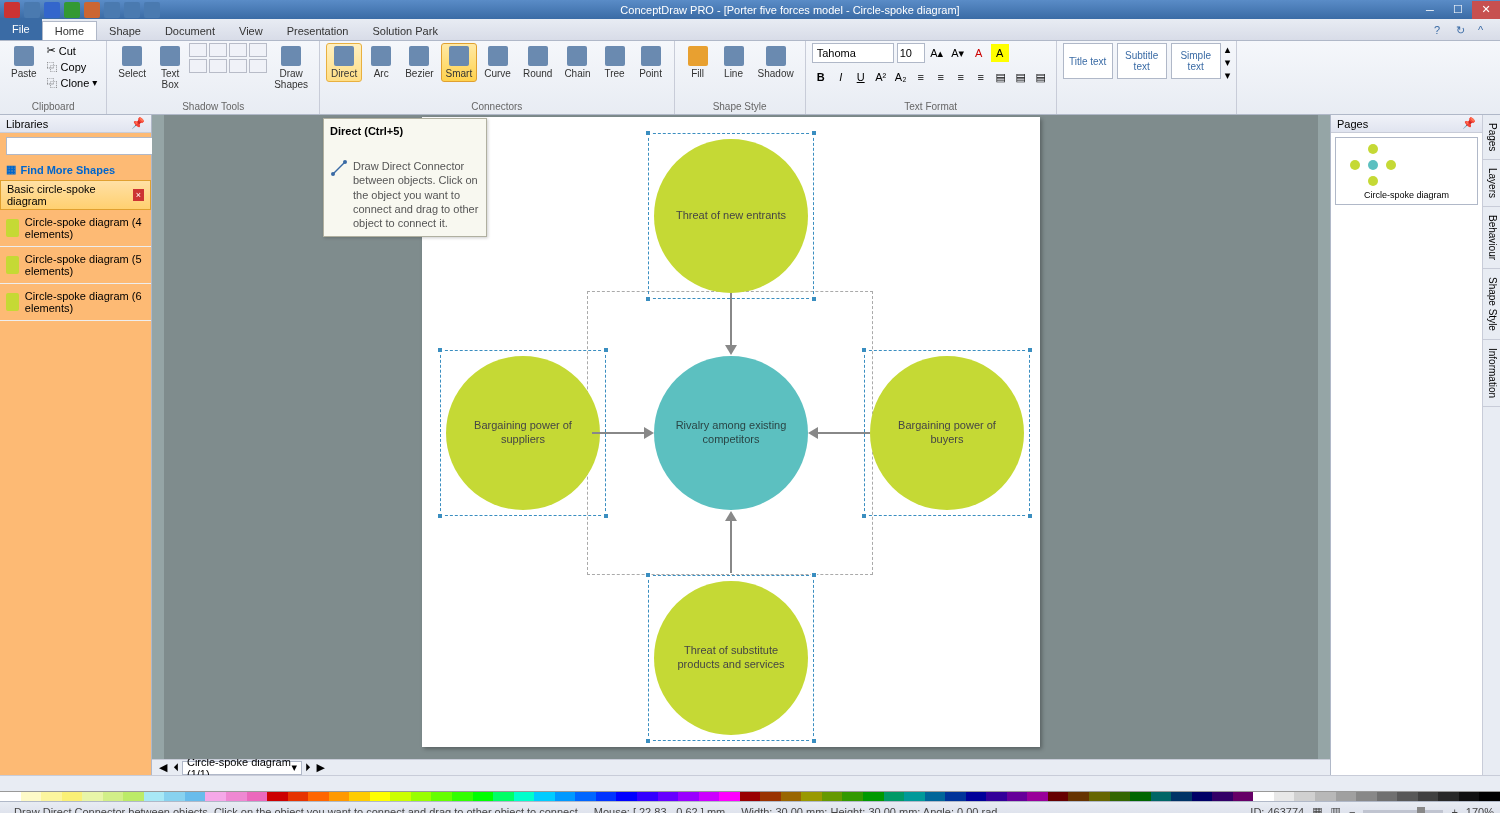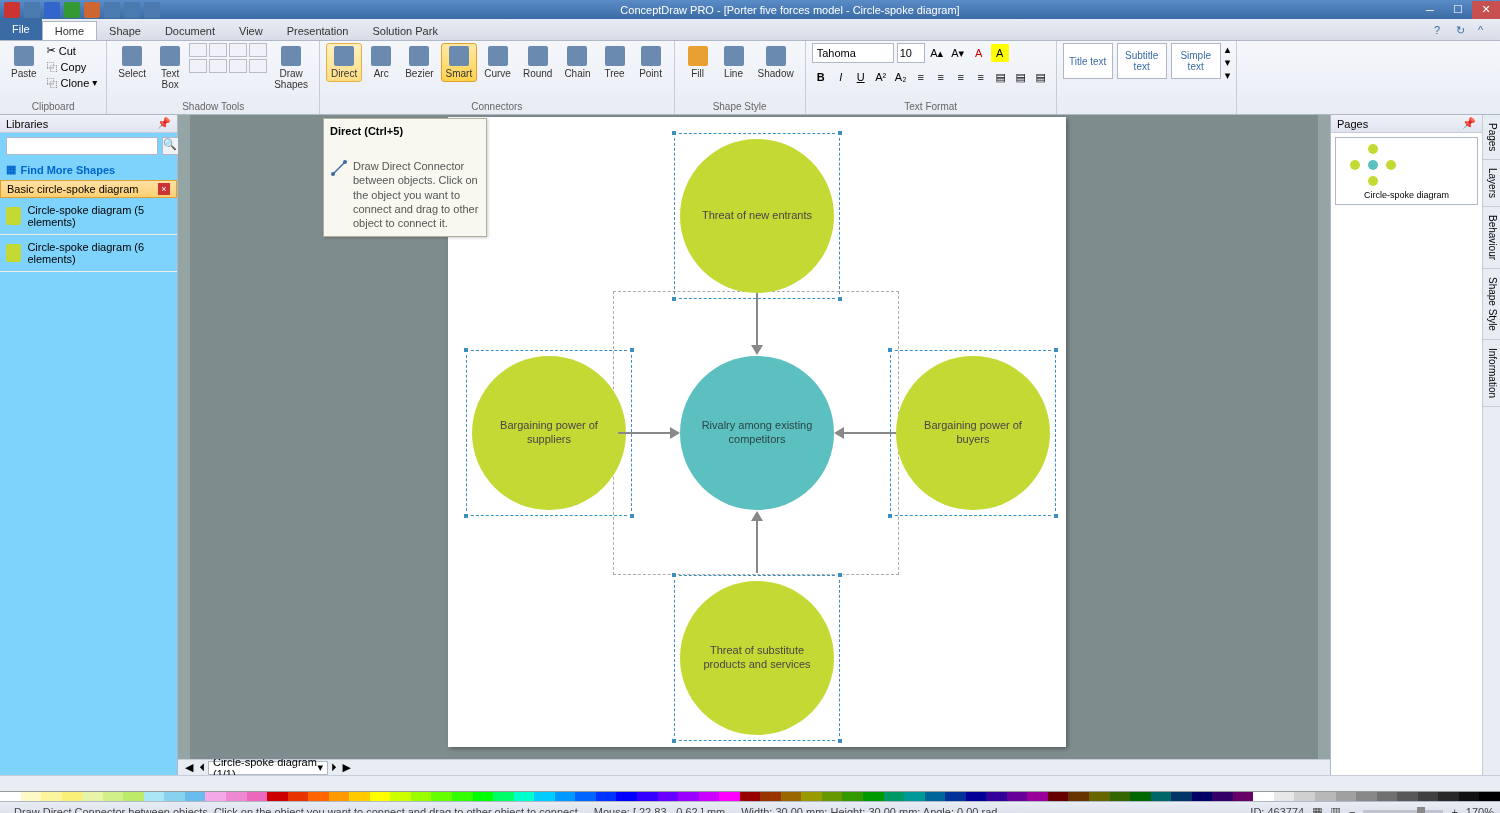--- a/index.html
+++ b/index.html
@@ -41,21 +41,21 @@
 .tool-grid { display: grid; grid-template-columns: repeat(4, 18px); gap: 2px; }
 .tool-cell { width: 18px; height: 14px; border: 1px solid #b8bcc8; background: #f0f2f8; cursor: pointer; }
 .font-select { height: 20px; width: 82px; border: 1px solid #b0b8c8; padding: 0 4px; font-size: 11px; }
 .font-size { height: 20px; width: 28px; border: 1px solid #b0b8c8; padding: 0 2px; font-size: 11px; }
 .fmt-row { display: flex; gap: 2px; margin-top: 3px; }
 .fmt-btn { width: 18px; height: 18px; border: 1px solid transparent; display: flex; align-items: center; justify-content: center; font-size: 11px; cursor: pointer; }
 .style-box { width: 50px; height: 36px; border: 1px solid #b0b8c8; background: #fff; display: flex; align-items: center; justify-content: center; font-size: 10px; text-align: center; color: #3a6ba5; cursor: pointer; }
 
 
 .main { display: flex; height: 660px; }
-.left-panel { width: 178px; background: #7dd3fc; border-right: 1px solid #b0b8c8; display: flex; flex-direction: column; }
+.left-panel { width: 152px; background: #fdba74; border-right: 1px solid #b0b8c8; display: flex; flex-direction: column; }
 .panel-header { height: 18px; background: linear-gradient(#f0f2f8, #e0e4f0); border-bottom: 1px solid #c8ccd8; padding: 2px 6px; font-size: 11px; display: flex; align-items: center; justify-content: space-between; }
 .search-row { display: flex; gap: 4px; padding: 4px 6px; }
 .search-input { flex: 1; height: 18px; border: 1px solid #b0b8c8; padding: 0 4px; }
 .search-icons { display: flex; gap: 2px; }
 .search-btn { width: 20px; height: 18px; border: 1px solid #b0b8c8; background: #f0f2f8; cursor: pointer; }
 .find-shapes { padding: 4px 6px; color: #0066cc; font-size: 11px; font-weight: bold; display: flex; align-items: center; gap: 4px; cursor: pointer; }
 .lib-cat { background: linear-gradient(#ffe0a5, #ffd070); padding: 2px 6px; font-size: 10px; display: flex; justify-content: space-between; align-items: center; border: 1px solid #e0a030; cursor: pointer; }
 .close-x { width: 12px; height: 12px; background: #cc3333; color: #fff; display: flex; align-items: center; justify-content: center; font-size: 9px; }
 .lib-item { display: flex; align-items: center; gap: 6px; padding: 6px; border-bottom: 1px solid #eee; font-size: 10px; cursor: pointer; }
 .lib-thumb { width: 18px; height: 18px; background: #c5d935; border-radius: 2px; }
@@ -342,20 +342,24 @@
       </div>
     </div>
     <div class="find-shapes">
       <span>▦</span>
       <span>Find More Shapes</span>
     </div>
     <div class="lib-cat">
       <span>Basic circle-spoke diagram</span>
       <span class="close-x">×</span>
     </div>
+    <div class="lib-item">
+        <div class="lib-thumb"></div>
+        <span>Circle-spoke diagram (4 elements)</span>
+      </div>
     <div class="lib-item">
         <div class="lib-thumb"></div>
         <span>Circle-spoke diagram (5 elements)</span>
       </div>
     <div class="lib-item">
         <div class="lib-thumb"></div>
         <span>Circle-spoke diagram (6 elements)</span>
       </div>
   </div>
 

